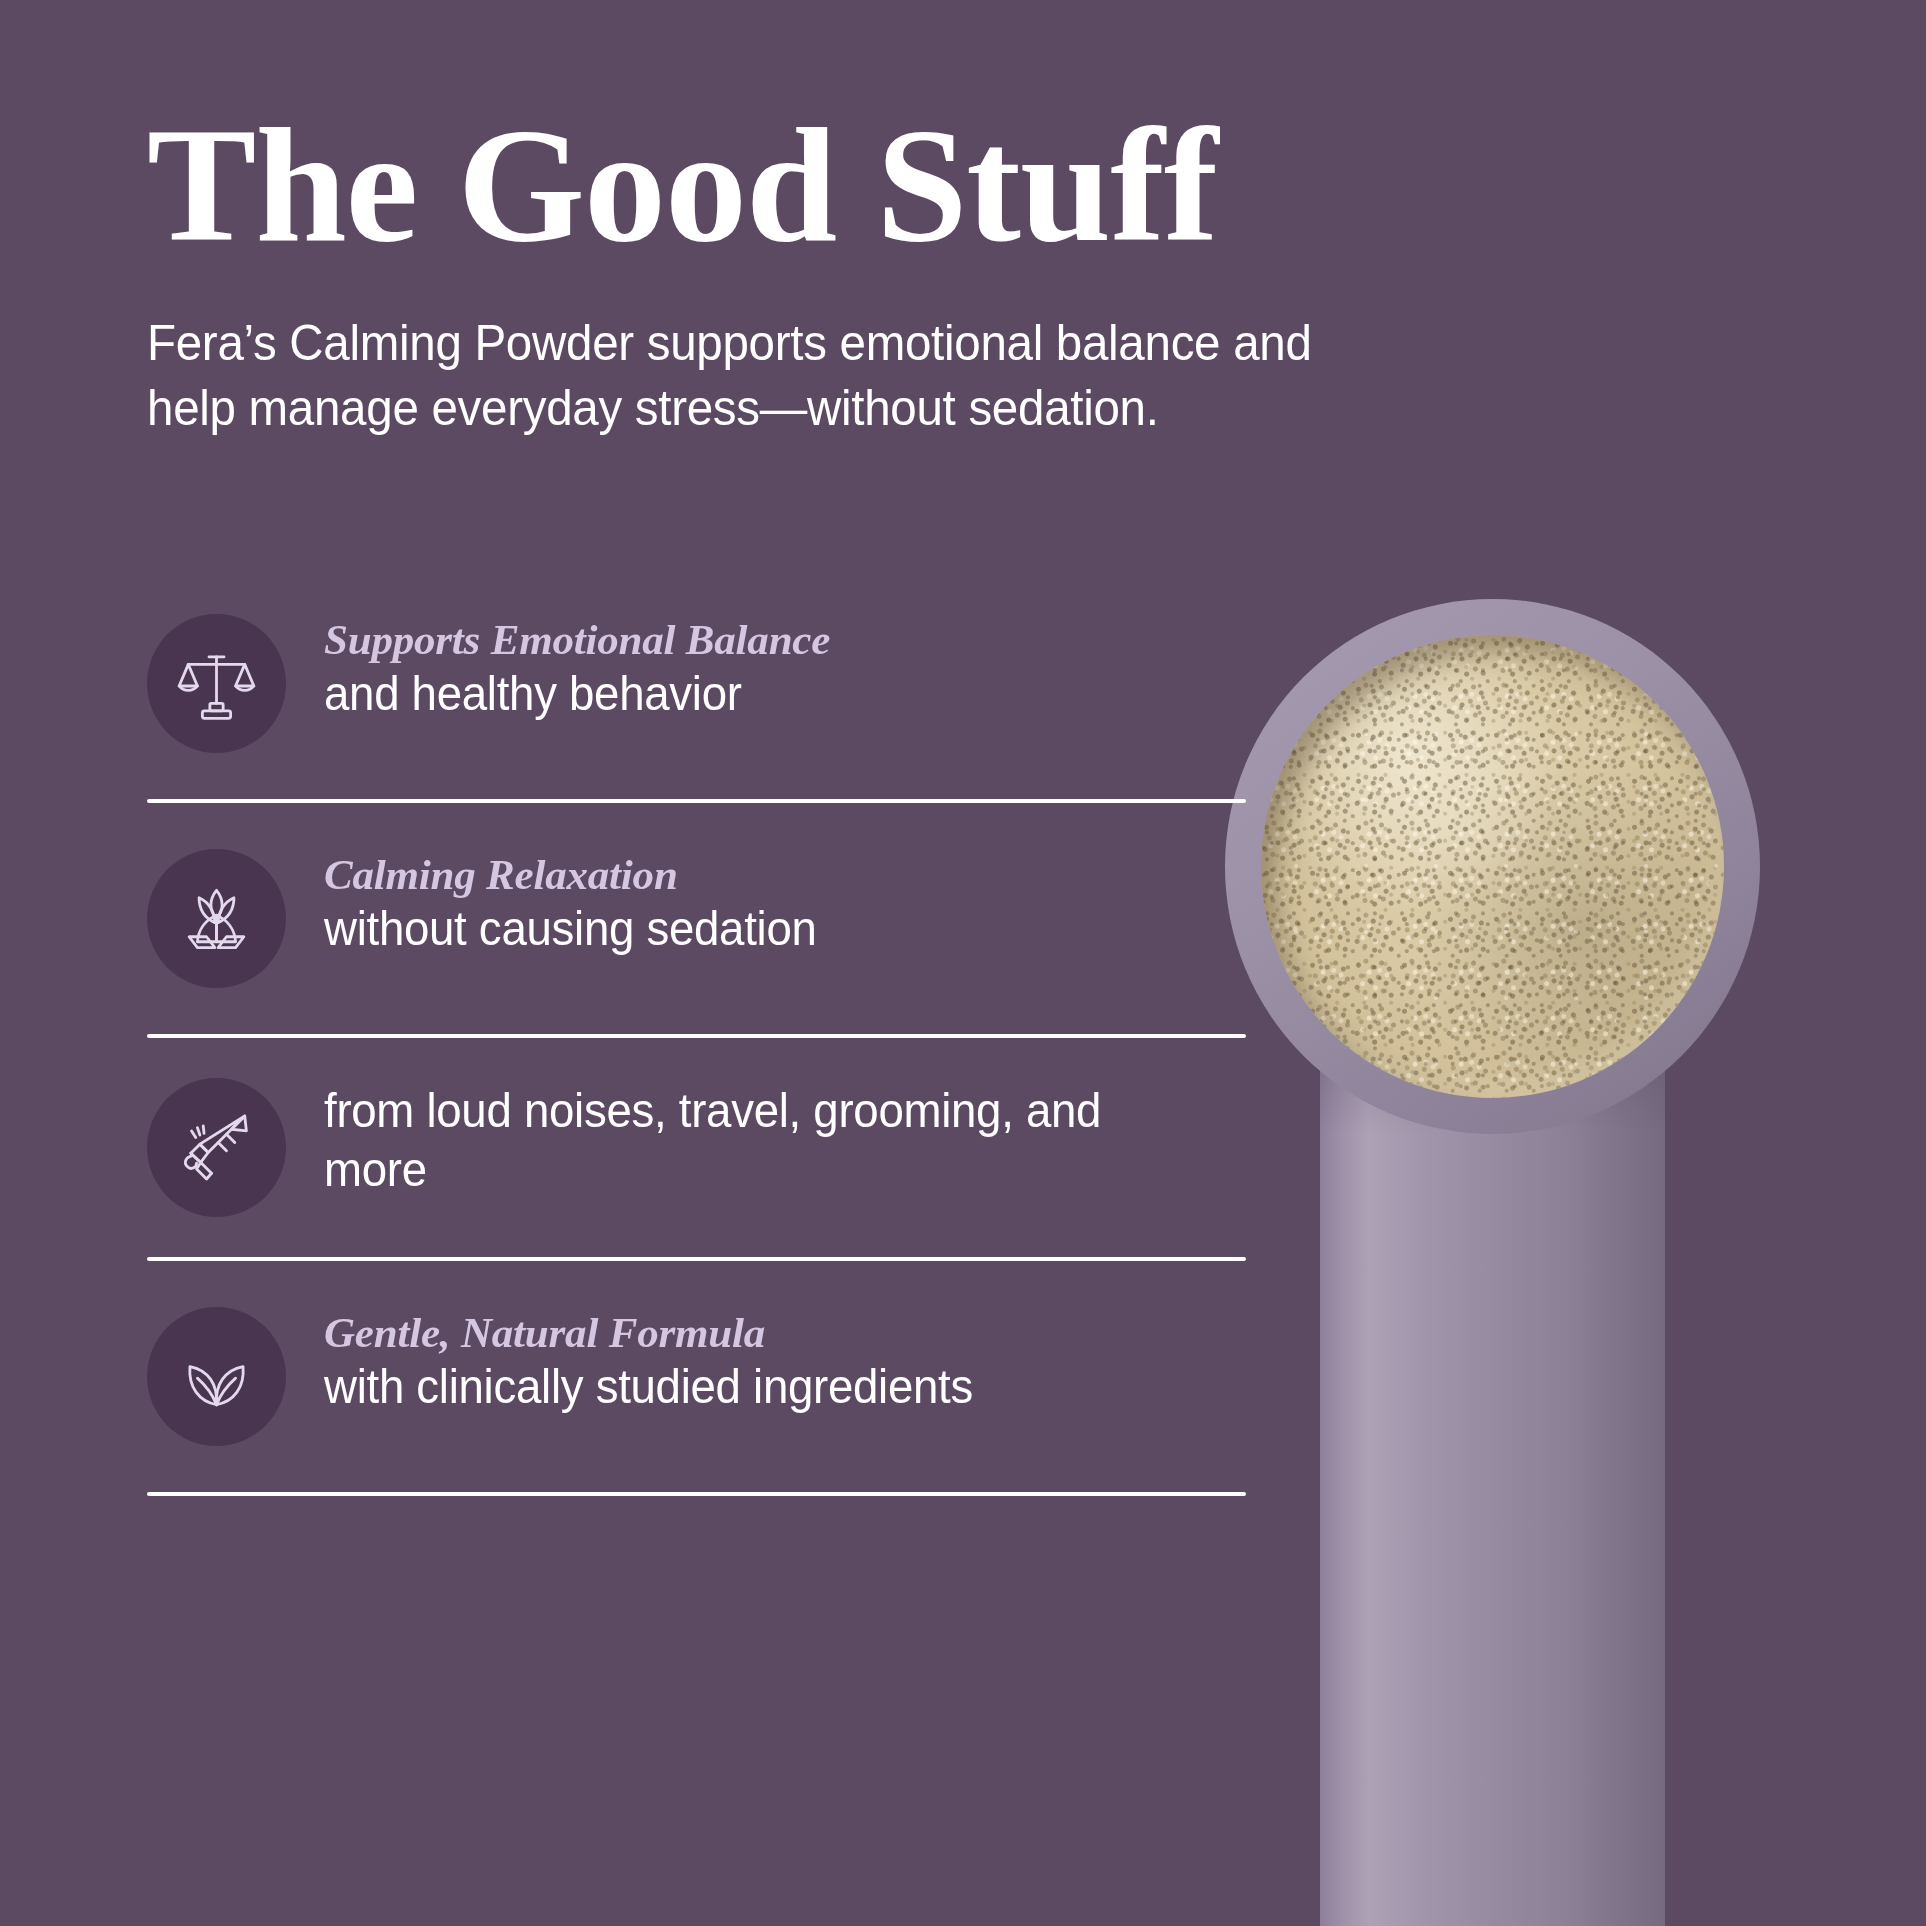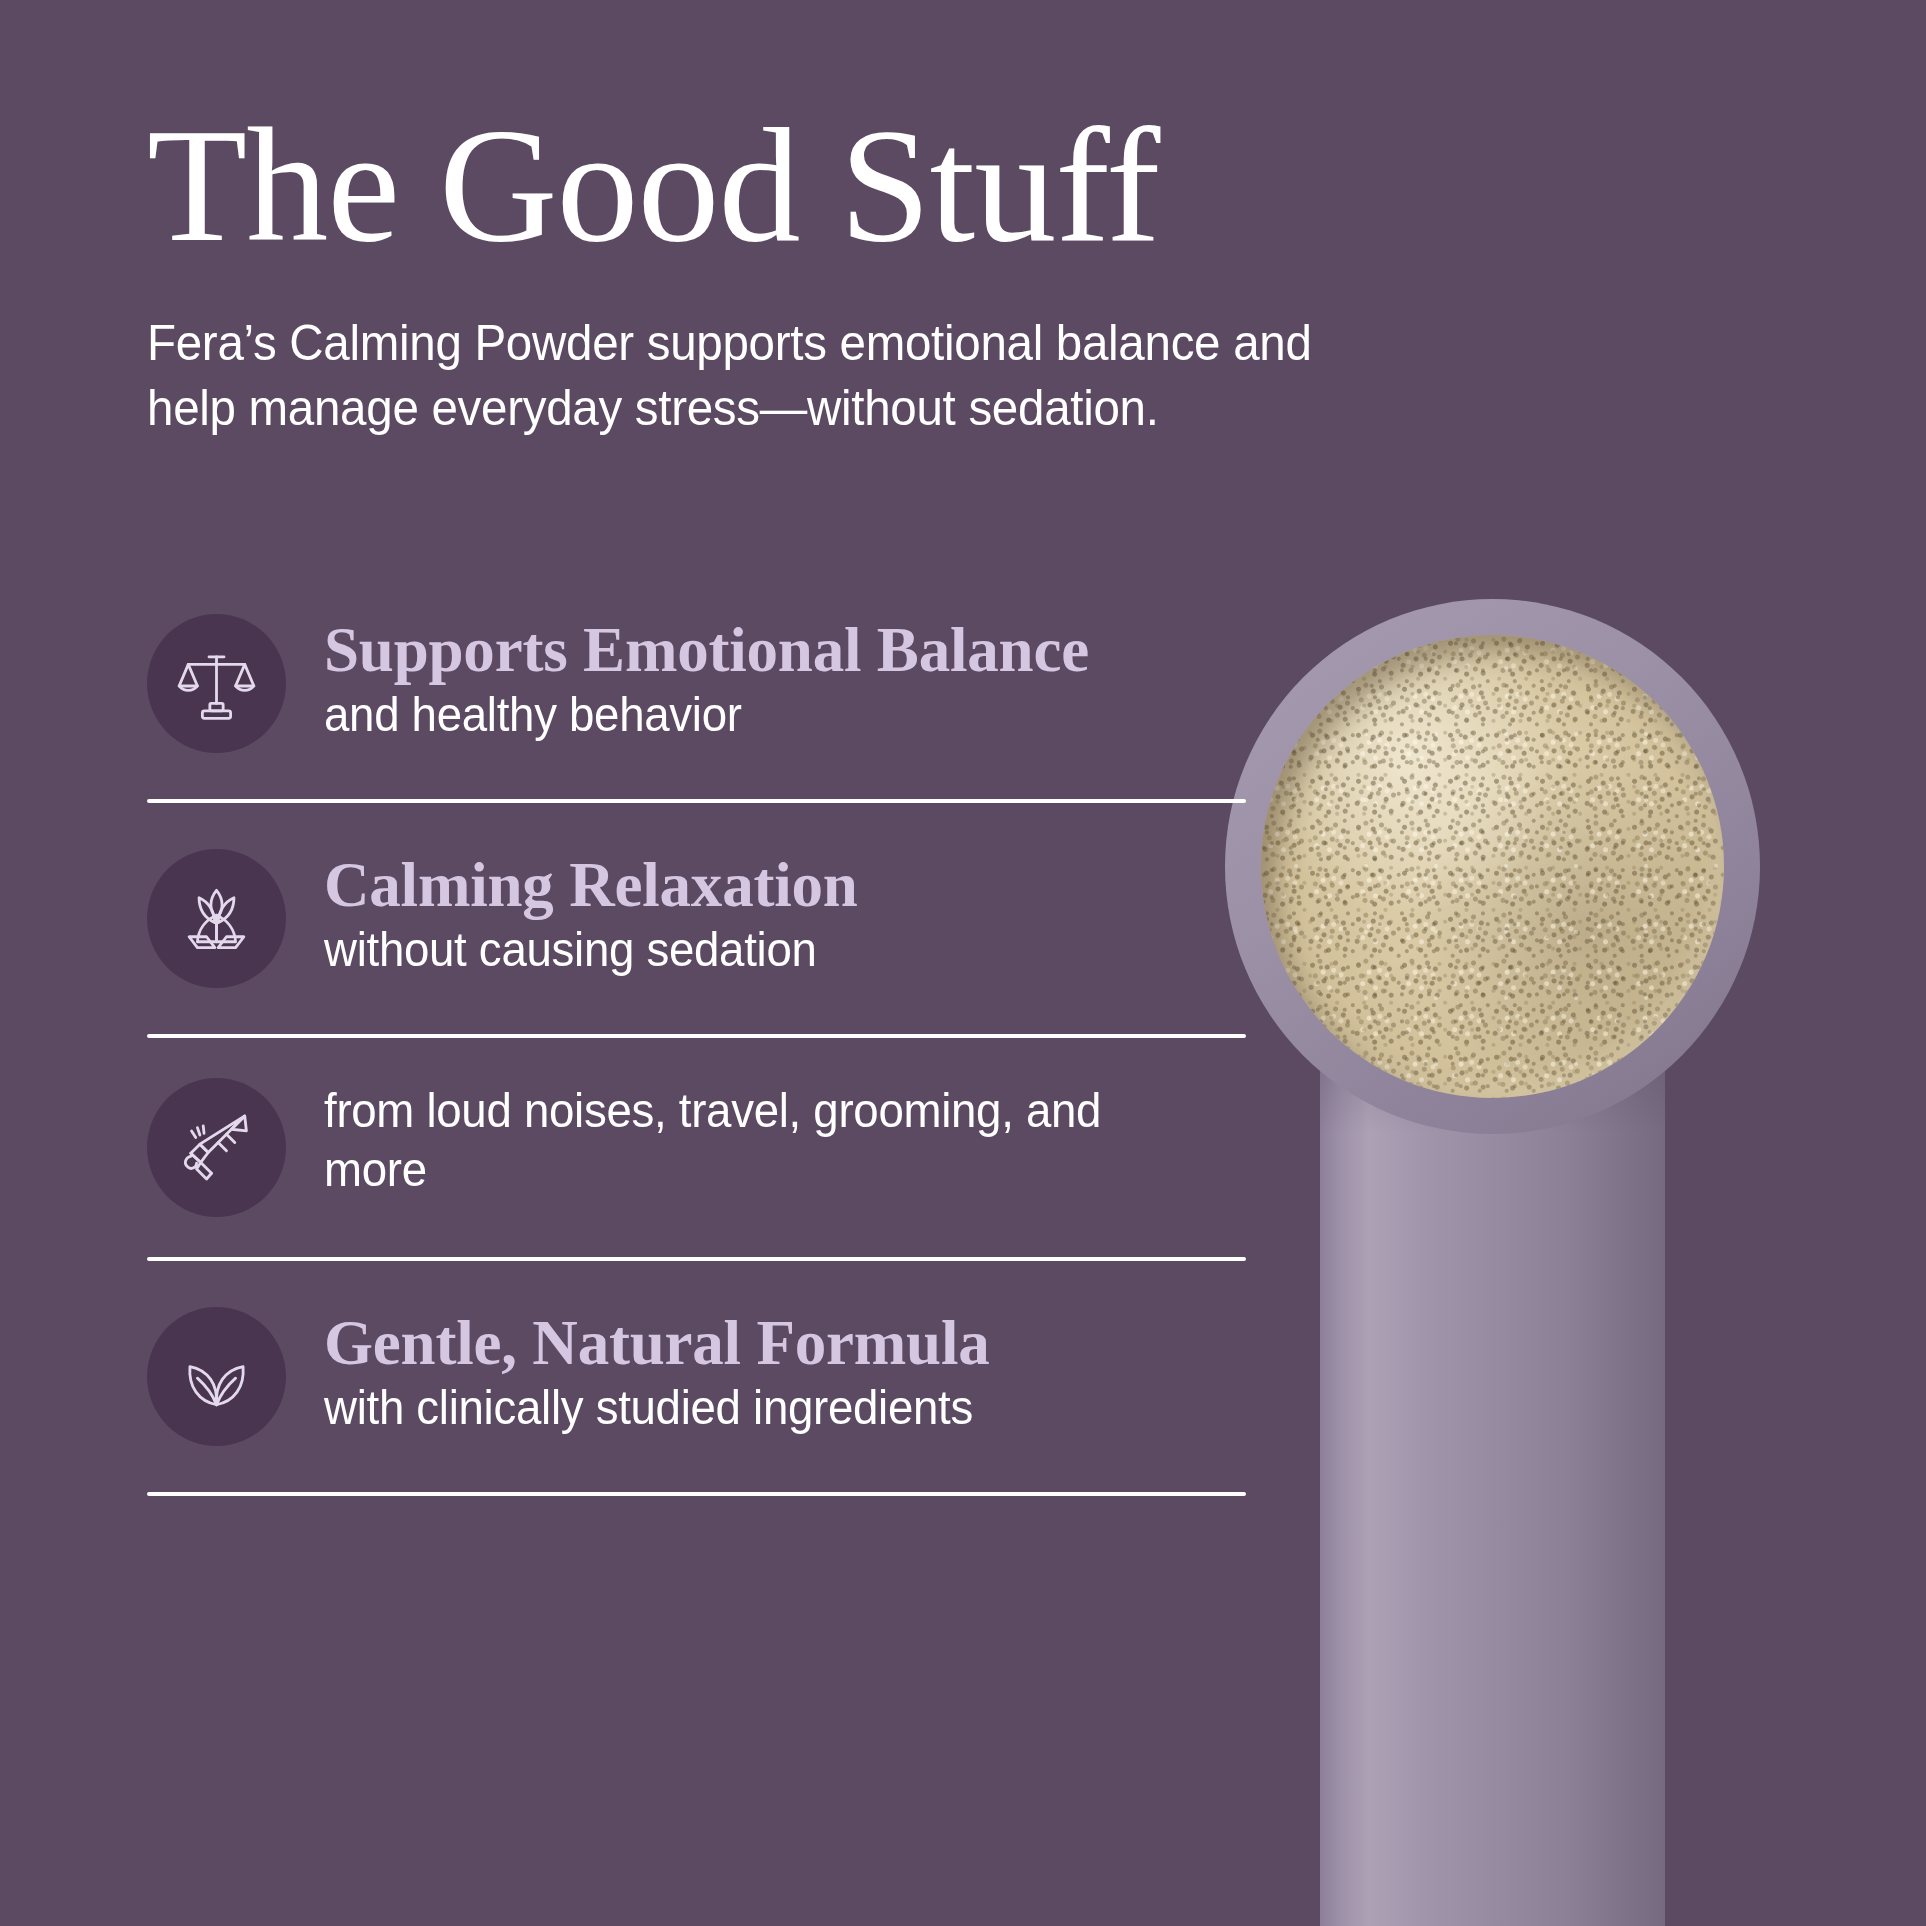--- a/index.html
+++ b/index.html
@@ -83,21 +83,21 @@
     position:absolute;left:95px;top:426px;width:345px;height:902px;
     background:linear-gradient(to bottom, rgba(70,60,80,.30) 0%, rgba(70,60,80,0) 12%);
     border-radius:4px 4px 0 0;
   }
 
   
   .header{position:absolute;left:147px;top:103px;width:1337px;}
   .title{
     font-family:"Liberation Serif", serif;
     font-size:164px;line-height:1.0;color:#ffffff;
-    letter-spacing:-1px;margin:0;font-weight:400;
+    letter-spacing:-1px;margin:0;font-weight:700;
   }
   .subtitle{
     margin:44px 0 0 0;
     font-family:"Liberation Sans", sans-serif;
     font-size:50px;line-height:1.30;color:#ffffff;
     font-weight:400;letter-spacing:-0.3px;max-width:1277px;
     transform:scaleX(.95);transform-origin:left center;
   }
 
   
@@ -107,22 +107,22 @@
     padding:0;box-sizing:border-box;
   }
   .f-icon{
     flex:0 0 auto;width:139px;height:139px;border-radius:50%;
     background:#4a3550;display:flex;align-items:center;justify-content:center;
   }
   .f-icon svg{width:83px;height:83px;display:block;}
   .f-text{flex:1 1 auto;padding-left:38px;padding-top:4px;}
   .f-head{
     font-family:"Liberation Serif", serif;
-    font-size:63px;line-height:1.04;color:#d5c6e2;
-    font-weight:700;margin:0 0 2px 0;letter-spacing:-0.2px;
+    font-size:43px;line-height:1.04;color:#d5c6e2;
+    font-weight:700;margin:0 0 2px 0;letter-spacing:-0.2px;font-style:italic;
   }
   .f-sub{
     font-family:"Liberation Sans", sans-serif;
     font-size:48px;line-height:1.22;color:#ffffff;
     font-weight:400;margin:0;letter-spacing:-0.3px;
     transform:scaleX(.95);transform-origin:left center;
   }
   .divider{
     height:4px;background:#ffffff;width:100%;
     margin:0;border:0;border-radius:2px;

